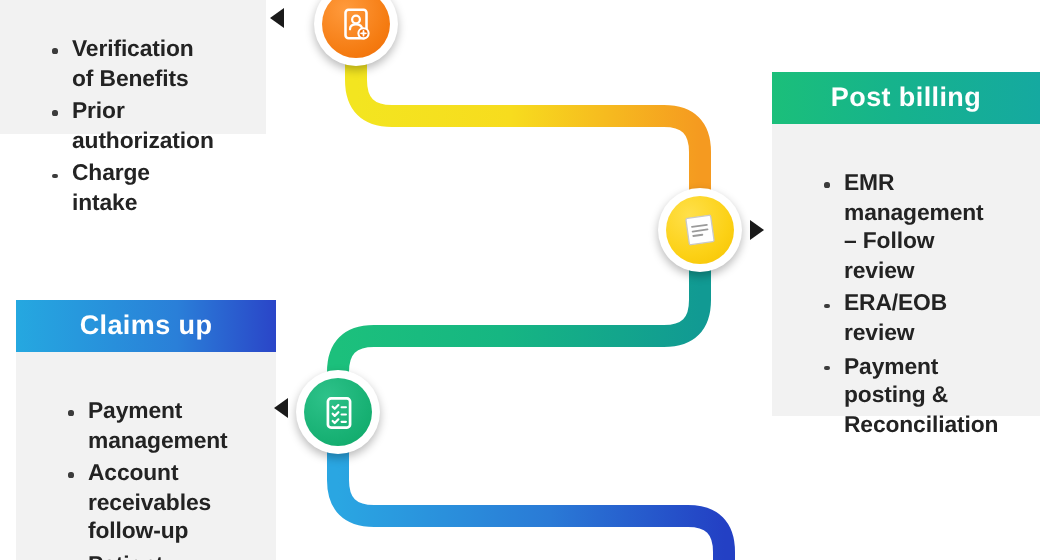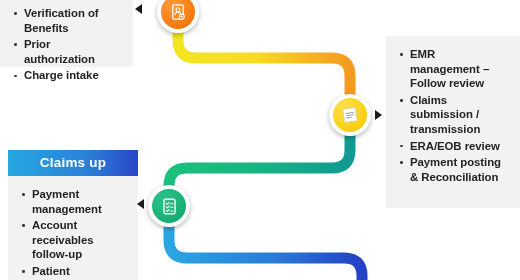--- a/index.html
+++ b/index.html
@@ -38,21 +38,21 @@
     color: #ffffff;
     font-size: 13.5px;
     font-weight: bold;
     letter-spacing: .2px;
   }
   .card-body {
     padding: 7px 8px 8px 9px;
   }
   .card-body ul {
     list-style: none;
-    margin: 4px;
+    margin: 16px;
     padding: 0;
   }
   .card-body li {
     position: relative;
     padding-left: 11px;
     margin-bottom: 2px;
     font-size: 11.4px;
     line-height: 14.6px;
     color: #232323;
     font-weight: bold;
@@ -187,24 +187,24 @@
     <div class="card-body">
       <ul>
         <li>Verification of Benefits</li>
         <li>Prior authorization</li>
         <li>Charge intake</li>
       </ul>
     </div>
   </div>
 
   <div class="card" id="card-post-billing">
+    <div class="card-header">Post billing</div>
     <div class="card-body">
       <ul>
         <li>EMR management – Follow review</li>
-        <li>Claims submission  / transmission</li>
         <li>ERA/EOB review</li>
         <li>Payment posting &amp; Reconciliation</li>
       </ul>
     </div>
   </div>
 
   <div class="card" id="card-follow-up">
     <div class="card-header">Claims up</div>
     <div class="card-body">
       <ul>

